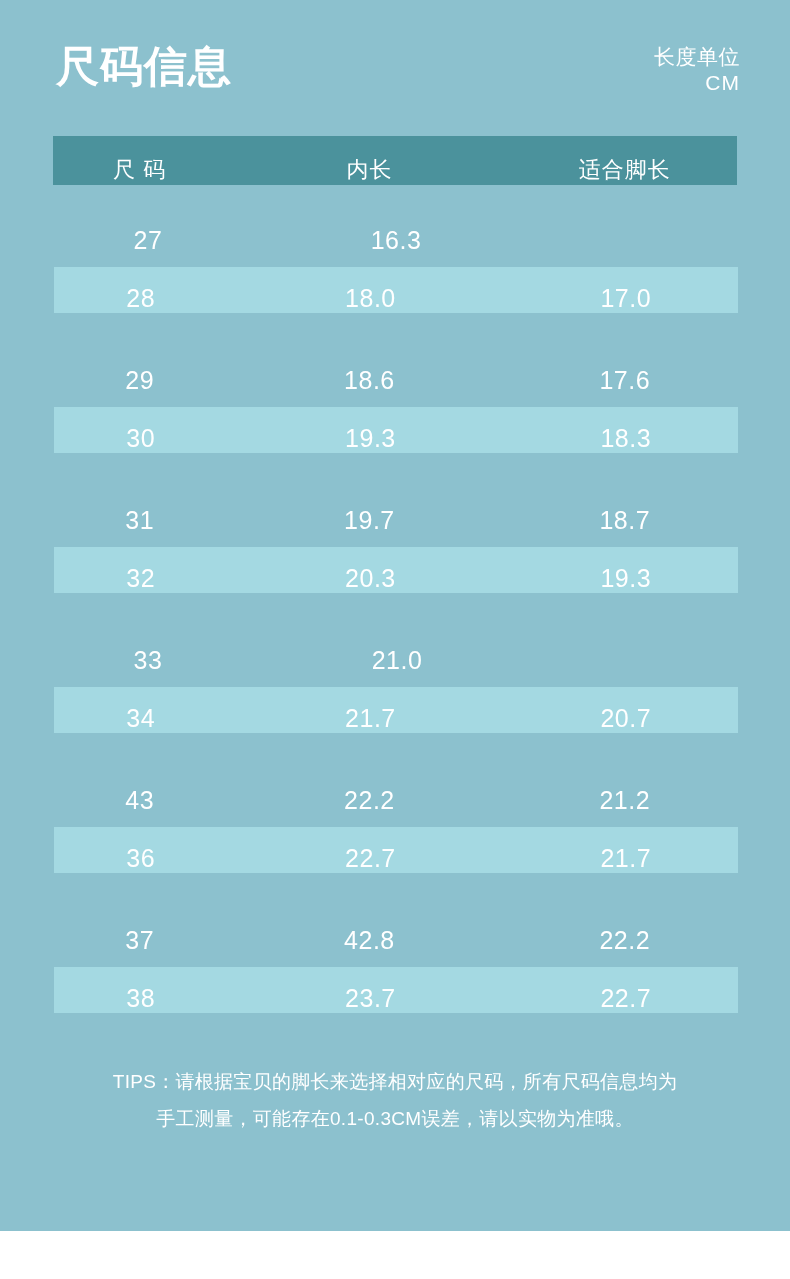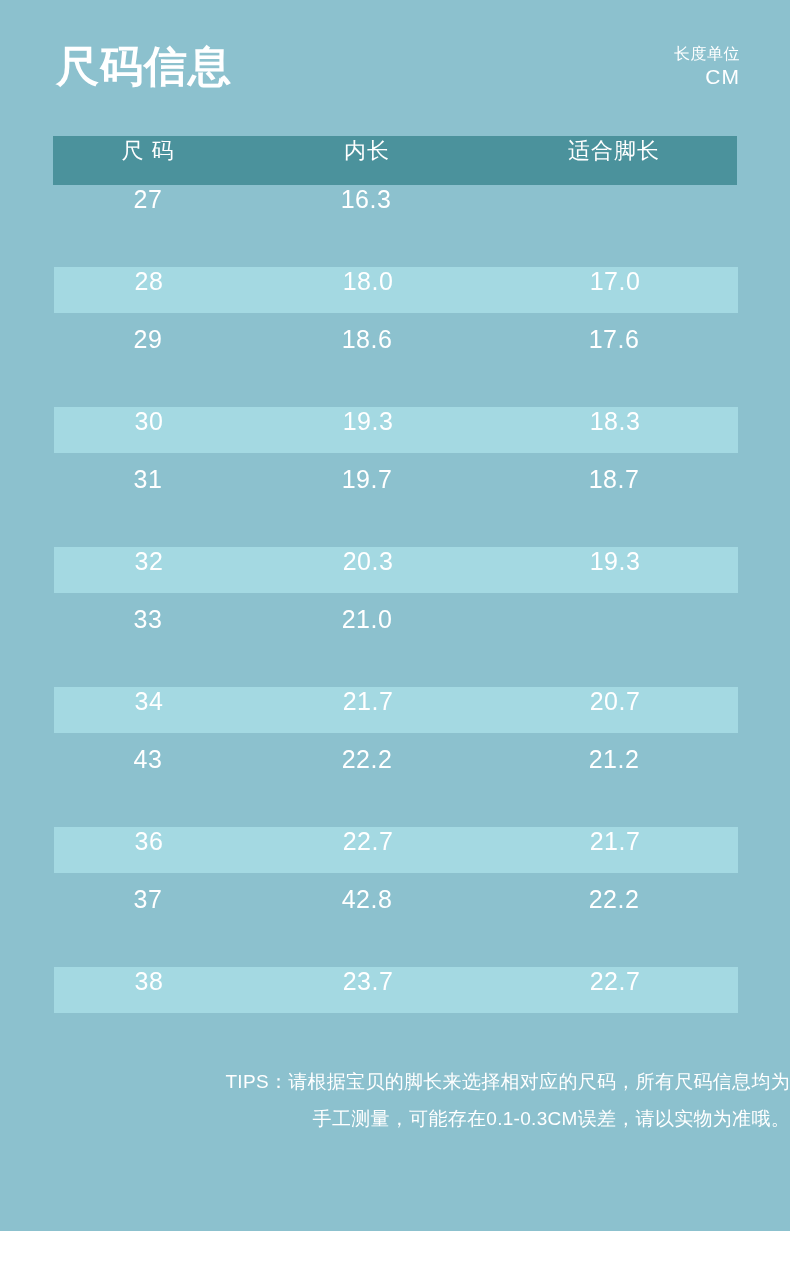--- a/index.html
+++ b/index.html
@@ -53,41 +53,42 @@
 
   .unit-block {
     position: absolute;
     right: 50px;
     top: 44px;
     text-align: right;
     color: #ffffff;
     line-height: 1.25;
   }
   .unit-label {
-    font-size: 16px;
+    font-size: 21px;
     letter-spacing: 0.5px;
   }
   .unit-value {
     font-size: 21px;
     letter-spacing: 1px;
   }
 
   
   .table {
     position: absolute;
     left: 53px;
     top: 136px;
     width: 684px;
   }
 
   .row {
     display: flex;
-    align-items: flex-start;
+    align-items: flex-end;
     width: 684px;
     box-sizing: border-box;
+    gap: 30px;
   }
 
   .row.header-row {
     height: 49px;
     background: #4b929c;
   }
 
   .row.data-row {
     height: 70px;
     background: transparent;
@@ -120,21 +121,21 @@
     font-weight: normal;
     letter-spacing: 0.5px;
   }
 
   
   .tips {
     position: absolute;
     left: 0;
     top: 1063px;
     width: 790px;
-    text-align: right;
+    text-align: center;
     color: #ffffff;
     font-size: 19px;
     line-height: 1.95;
     letter-spacing: 0.3px;
   }
   .tips-line { display: block; }
 </style>
 </head>
 <body>
 

